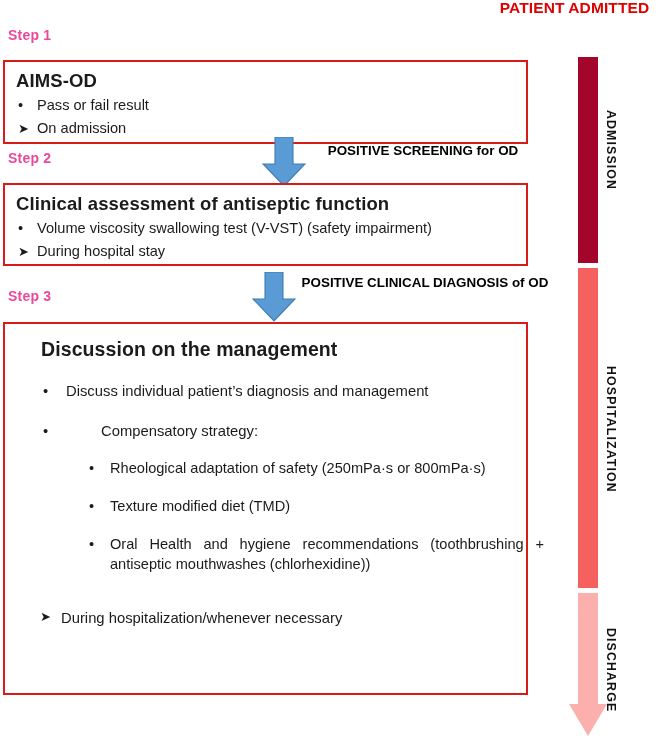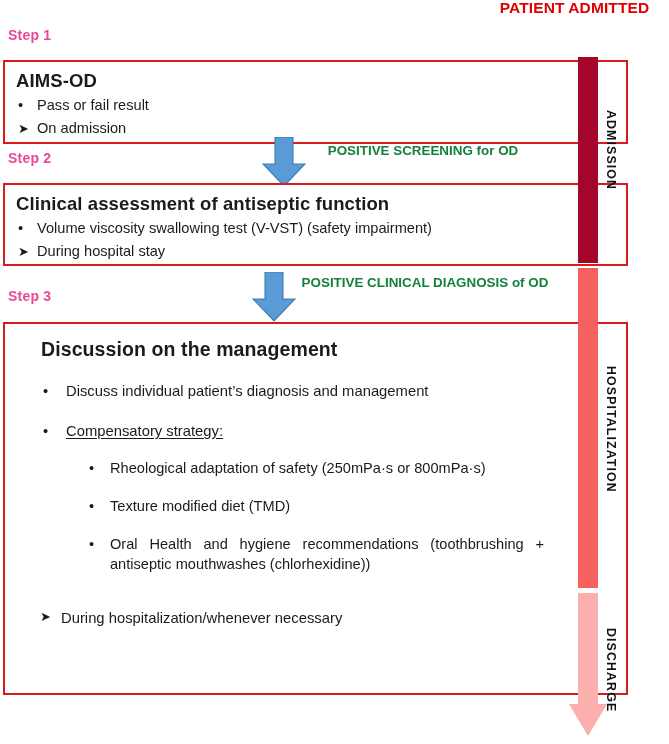--- a/index.html
+++ b/index.html
@@ -26,21 +26,21 @@
     font-weight:bold;
     font-size:14px;
     letter-spacing:.2px;
   }
   #step-label-1{left:8px;  top:27px;}
   #step-label-2{left:8px;  top:150px;}
   #step-label-3{left:8px;  top:288px;}
 
   
   .step-box{
-    left:3px; width:625px;
+    left:3px; width:525px;
     border:2.2px solid #D91A1A;
     background:#ffffff;
     box-sizing:border-box;
   }
   #step-box-1{top:60px;  height:84px;}
   #step-box-2{top:183px; height:83px;}
   #step-box-3{top:322px; height:373px;padding-left:22px;}
 
   .box-title{
     color:#1b1b1b;
@@ -74,30 +74,30 @@
 
   
   .b3-bullet{margin:20px 0 0 16px;font-size:14.8px;}
   .b3-bullet .mk{width:23px;}
   .b3-sub{margin:18px 0 0 62px;font-size:14.6px;width:455px;}
   .b3-sub .mk{width:21px;}
   .b3-sub .tx{text-align:justify;}
   .b3-arrow{margin:33px 0 0 13px;font-size:14.8px;}
   .b3-arrow .mk{width:21px;font-size:13px;}
 
-  .underline{text-decoration:underline;text-underline-offset:2px;}
+  .underline{text-underline-offset:2px;margin-left:35px;}
 
   
   .blue-arrow{width:44px;height:50px;}
   #blue-arrow-1{left:262px;top:137px;}
   #blue-arrow-2{left:252px;top:272px;}
 
   
   .annot{
-    color:#15803d;
+    color:#000000;
     font-weight:bold;
     text-align:center;
     line-height:1.25;
   }
   #annot-1{left:307px;top:143px;width:232px;font-size:13.4px;}
   #annot-1 .sub{font-size:12.4px;margin-top:40px;}
   #annot-2{left:288px;top:275px;width:274px;font-size:13.4px;}
   #annot-2 .sub{font-size:12.6px;}
 
   

